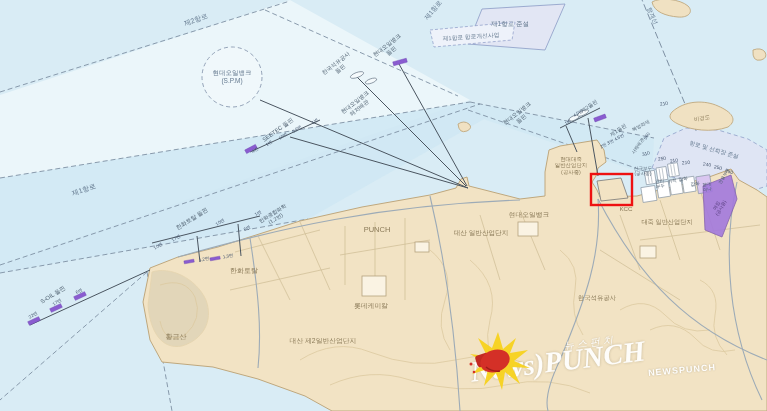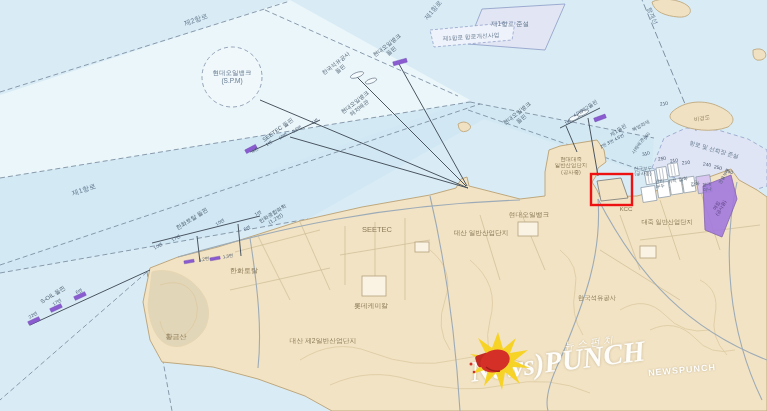--- a/index.html
+++ b/index.html
@@ -227,21 +227,21 @@
       <span class="lbl c-d" style="left: 274px; top: 216px; font-size: 5.2px; transform: translate(-50%, -50%) rotate(-32deg);">한화종합화학
 (1,2번)</span>
       <span class="lbl c-d" style="left: 53px; top: 295px; font-size: 5.8px; transform: translate(-50%, -50%) rotate(-32deg);">S-OIL 돌핀</span>
       <span class="lbl c-n" style="left: 79px; top: 291px; font-size: 4.4px; transform: translate(-50%, -50%) rotate(-32deg);">6번</span>
       <span class="lbl c-n" style="left: 57px; top: 302px; font-size: 4.4px; transform: translate(-50%, -50%) rotate(-32deg);">17번</span>
       <span class="lbl c-n" style="left: 33px; top: 315px; font-size: 4.4px; transform: translate(-50%, -50%) rotate(-32deg);">22번</span>
       <span class="lbl c-l" style="left: 176px; top: 337px; font-size: 7px; transform: translate(-50%, -50%) rotate(0deg);">황금산</span>
       <span class="lbl c-l" style="left: 244px; top: 271px; font-size: 7px; transform: translate(-50%, -50%) rotate(0deg);">한화토탈</span>
       <span class="lbl c-l" style="left: 323px; top: 341px; font-size: 6.8px; transform: translate(-50%, -50%) rotate(0deg);">대산 제2일반산업단지</span>
       <span class="lbl c-l" style="left: 371px; top: 306px; font-size: 6.8px; transform: translate(-50%, -50%) rotate(0deg);">롯데케미칼</span>
-      <span class="lbl c-l" style="left: 377px; top: 230px; font-size: 7.5px; transform: translate(-50%, -50%) rotate(0deg);">SEETEC</span>
+      <span class="lbl c-l" style="left: 377px; top: 230px; font-size: 7.5px; transform: translate(-50%, -50%) rotate(0deg);">PUNCH</span>
       <span class="lbl c-l" style="left: 481px; top: 233px; font-size: 6.6px; transform: translate(-50%, -50%) rotate(0deg);">대산 일반산업단지</span>
       <span class="lbl c-l" style="left: 529px; top: 215px; font-size: 6.8px; transform: translate(-50%, -50%) rotate(0deg);">현대오일뱅크</span>
       <span class="lbl c-l" style="left: 626px; top: 209px; font-size: 6.2px; transform: translate(-50%, -50%) rotate(0deg);">KCC</span>
       <span class="lbl c-l" style="left: 667px; top: 222px; font-size: 6.2px; transform: translate(-50%, -50%) rotate(0deg);">대죽 일반산업단지</span>
       <span class="lbl c-l" style="left: 597px; top: 298px; font-size: 6.4px; transform: translate(-50%, -50%) rotate(0deg);">한국석유공사</span>
       <span class="lbl c-l" style="left: 571px; top: 166px; font-size: 5.4px; transform: translate(-50%, -50%) rotate(0deg);">현대대죽
 일반산업단지
 (공사중)</span>
       <span class="lbl c-d" style="left: 643px; top: 171px; font-size: 4.6px; transform: translate(-50%, -50%) rotate(0deg);">신규부두
 (공사중)</span>

